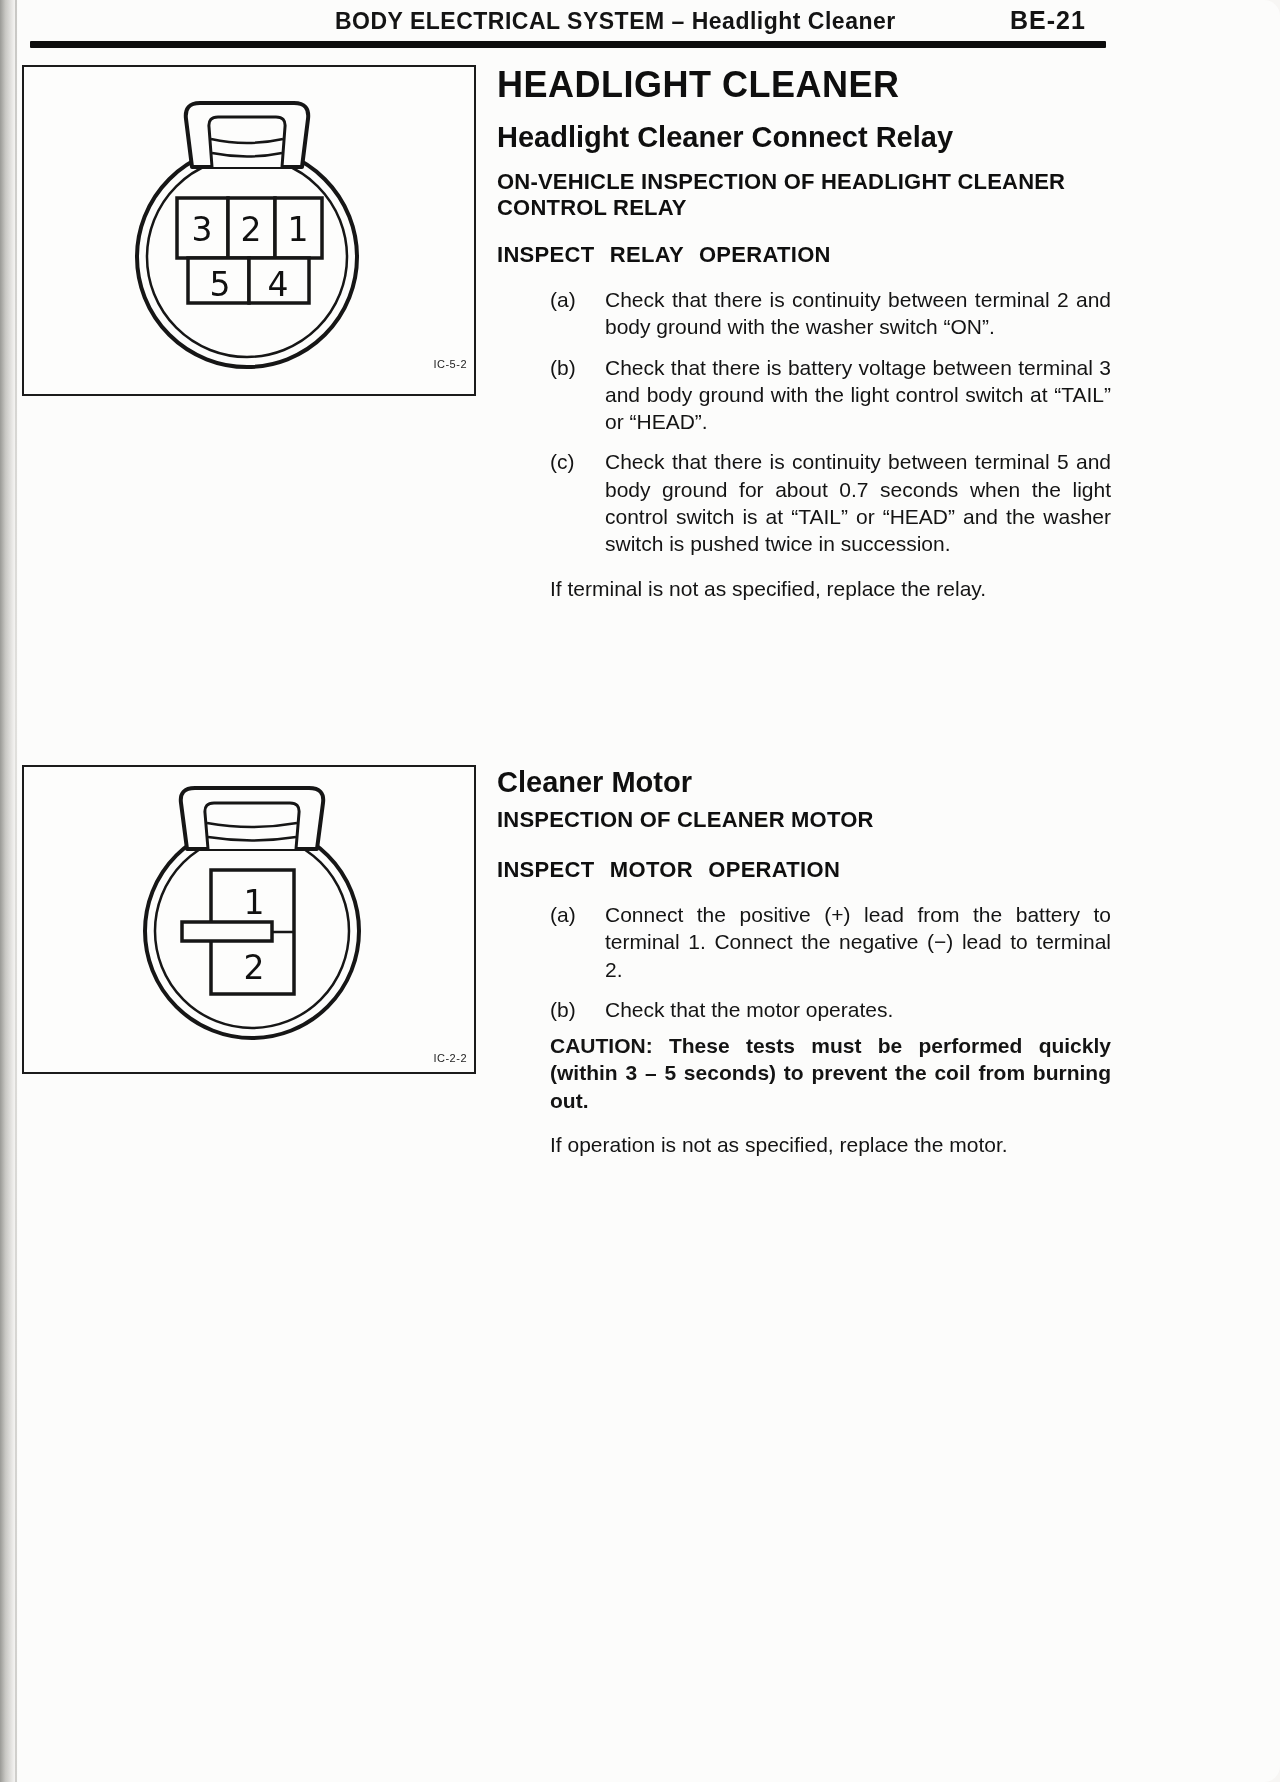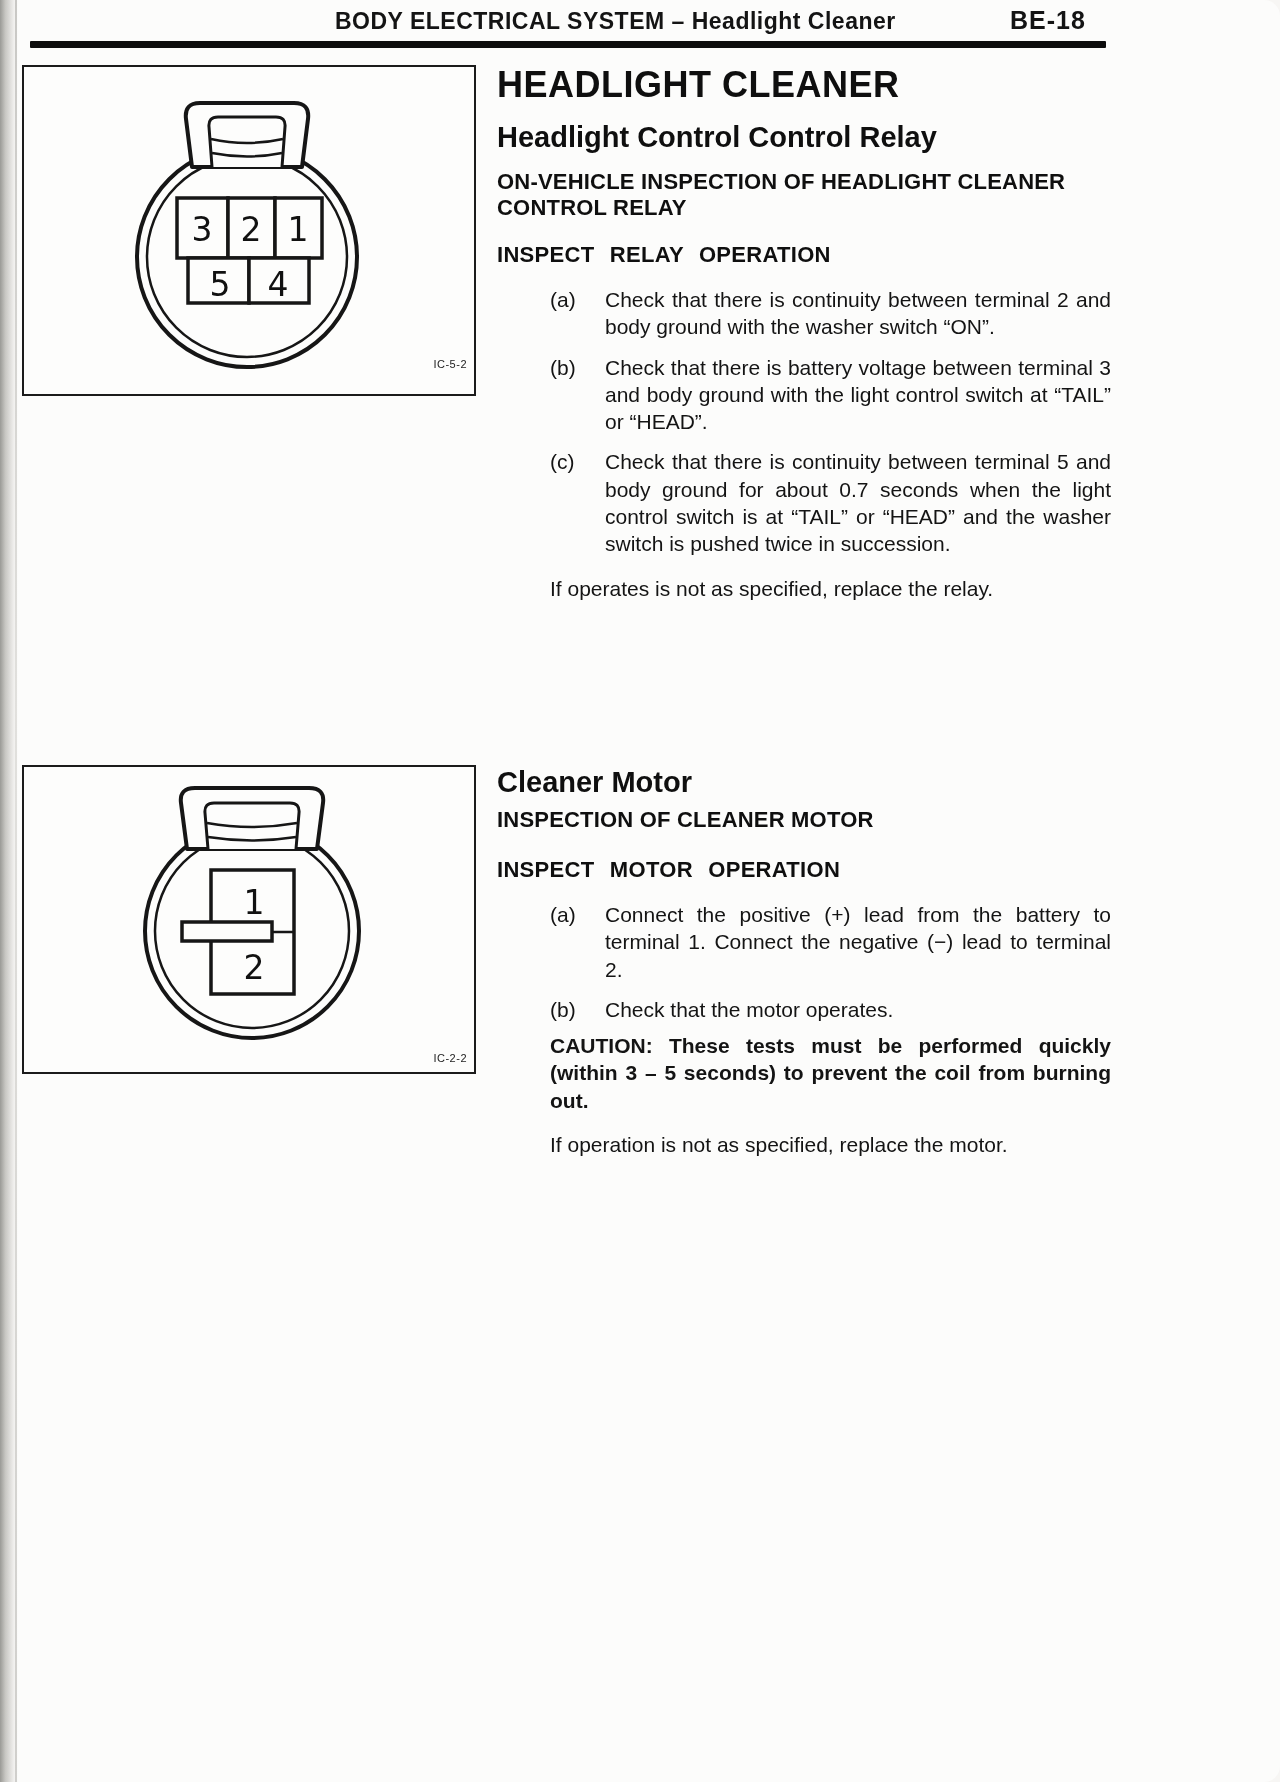--- a/index.html
+++ b/index.html
@@ -96,21 +96,21 @@
   }
 </style>
 </head>
 <body>
 
 <div class="page">
   <div class="gutter"></div>
   <div class="gutter-line"></div>
 
   <div class="header-title">BODY ELECTRICAL SYSTEM – Headlight Cleaner</div>
-  <div class="page-number">BE-18</div>
+  <div class="page-number">BE-21</div>
   <div class="header-rule"></div>
 
   <div class="figure-box" id="figure-relay">
     <svg viewBox="0 0 450 327">
 
       <circle class="diagram-line" cx="223" cy="190" r="110" stroke-width="4"></circle>
       <circle class="diagram-line" cx="223" cy="190" r="100" stroke-width="2.5"></circle>
 
       <path d="M 168 100 L 162 52 Q 160 36 176 36 L 270 36 Q 286 36 284 52 L 278 100 Z" fill="#fdfdfc" stroke="#161616" stroke-width="4" stroke-linejoin="round"></path>
       <path d="M 188 100 L 185 60 Q 184 50 194 50 L 252 50 Q 262 50 261 60 L 258 100" fill="#fdfdfc" stroke="#161616" stroke-width="3"></path>
@@ -128,38 +128,38 @@
       <text class="pin-num" x="227" y="174" text-anchor="middle">2</text>
       <text class="pin-num" x="274" y="174" text-anchor="middle">1</text>
       <text class="pin-num" x="196" y="229" text-anchor="middle">5</text>
       <text class="pin-num" x="254" y="229" text-anchor="middle">4</text>
     </svg>
     <div class="figure-label">IC-5-2</div>
   </div>
 
   <div class="text-col" id="section-relay-text">
     <h1>HEADLIGHT CLEANER</h1>
-    <h2>Headlight Control Control Relay</h2>
+    <h2>Headlight Cleaner Connect Relay</h2>
     <h3>ON-VEHICLE INSPECTION OF HEADLIGHT CLEANER CONTROL RELAY</h3>
     <h4>INSPECT RELAY OPERATION</h4>
     <div class="steps">
       <div class="step">
         <span class="step-label">(a)</span>
         <span class="step-text">Check that there is continuity between terminal 2 and body ground with the washer switch “ON”.</span>
       </div>
       <div class="step">
         <span class="step-label">(b)</span>
         <span class="step-text">Check that there is battery voltage between terminal 3 and body ground with the light control switch at “TAIL” or “HEAD”.</span>
       </div>
       <div class="step">
         <span class="step-label">(c)</span>
         <span class="step-text">Check that there is continuity between terminal 5 and body ground for about 0.7 seconds when the light control switch is at “TAIL” or “HEAD” and the washer switch is pushed twice in succession.</span>
       </div>
     </div>
-    <div class="note">If operates is not as specified, replace the relay.</div>
+    <div class="note">If terminal is not as specified, replace the relay.</div>
   </div>
 
   <div class="figure-box" id="figure-motor">
     <svg viewBox="0 0 450 305">
 
       <circle class="diagram-line" cx="228" cy="164" r="107" stroke-width="4"></circle>
       <circle class="diagram-line" cx="228" cy="164" r="97" stroke-width="2.5"></circle>
 
       <path d="M 163 82 L 157 36 Q 155 21 171 21 L 285 21 Q 301 21 299 36 L 293 82 Z" fill="#fdfdfc" stroke="#161616" stroke-width="4" stroke-linejoin="round"></path>
       <path d="M 184 82 L 181 46 Q 180 36 190 36 L 266 36 Q 276 36 275 46 L 272 82" fill="#fdfdfc" stroke="#161616" stroke-width="3"></path>

